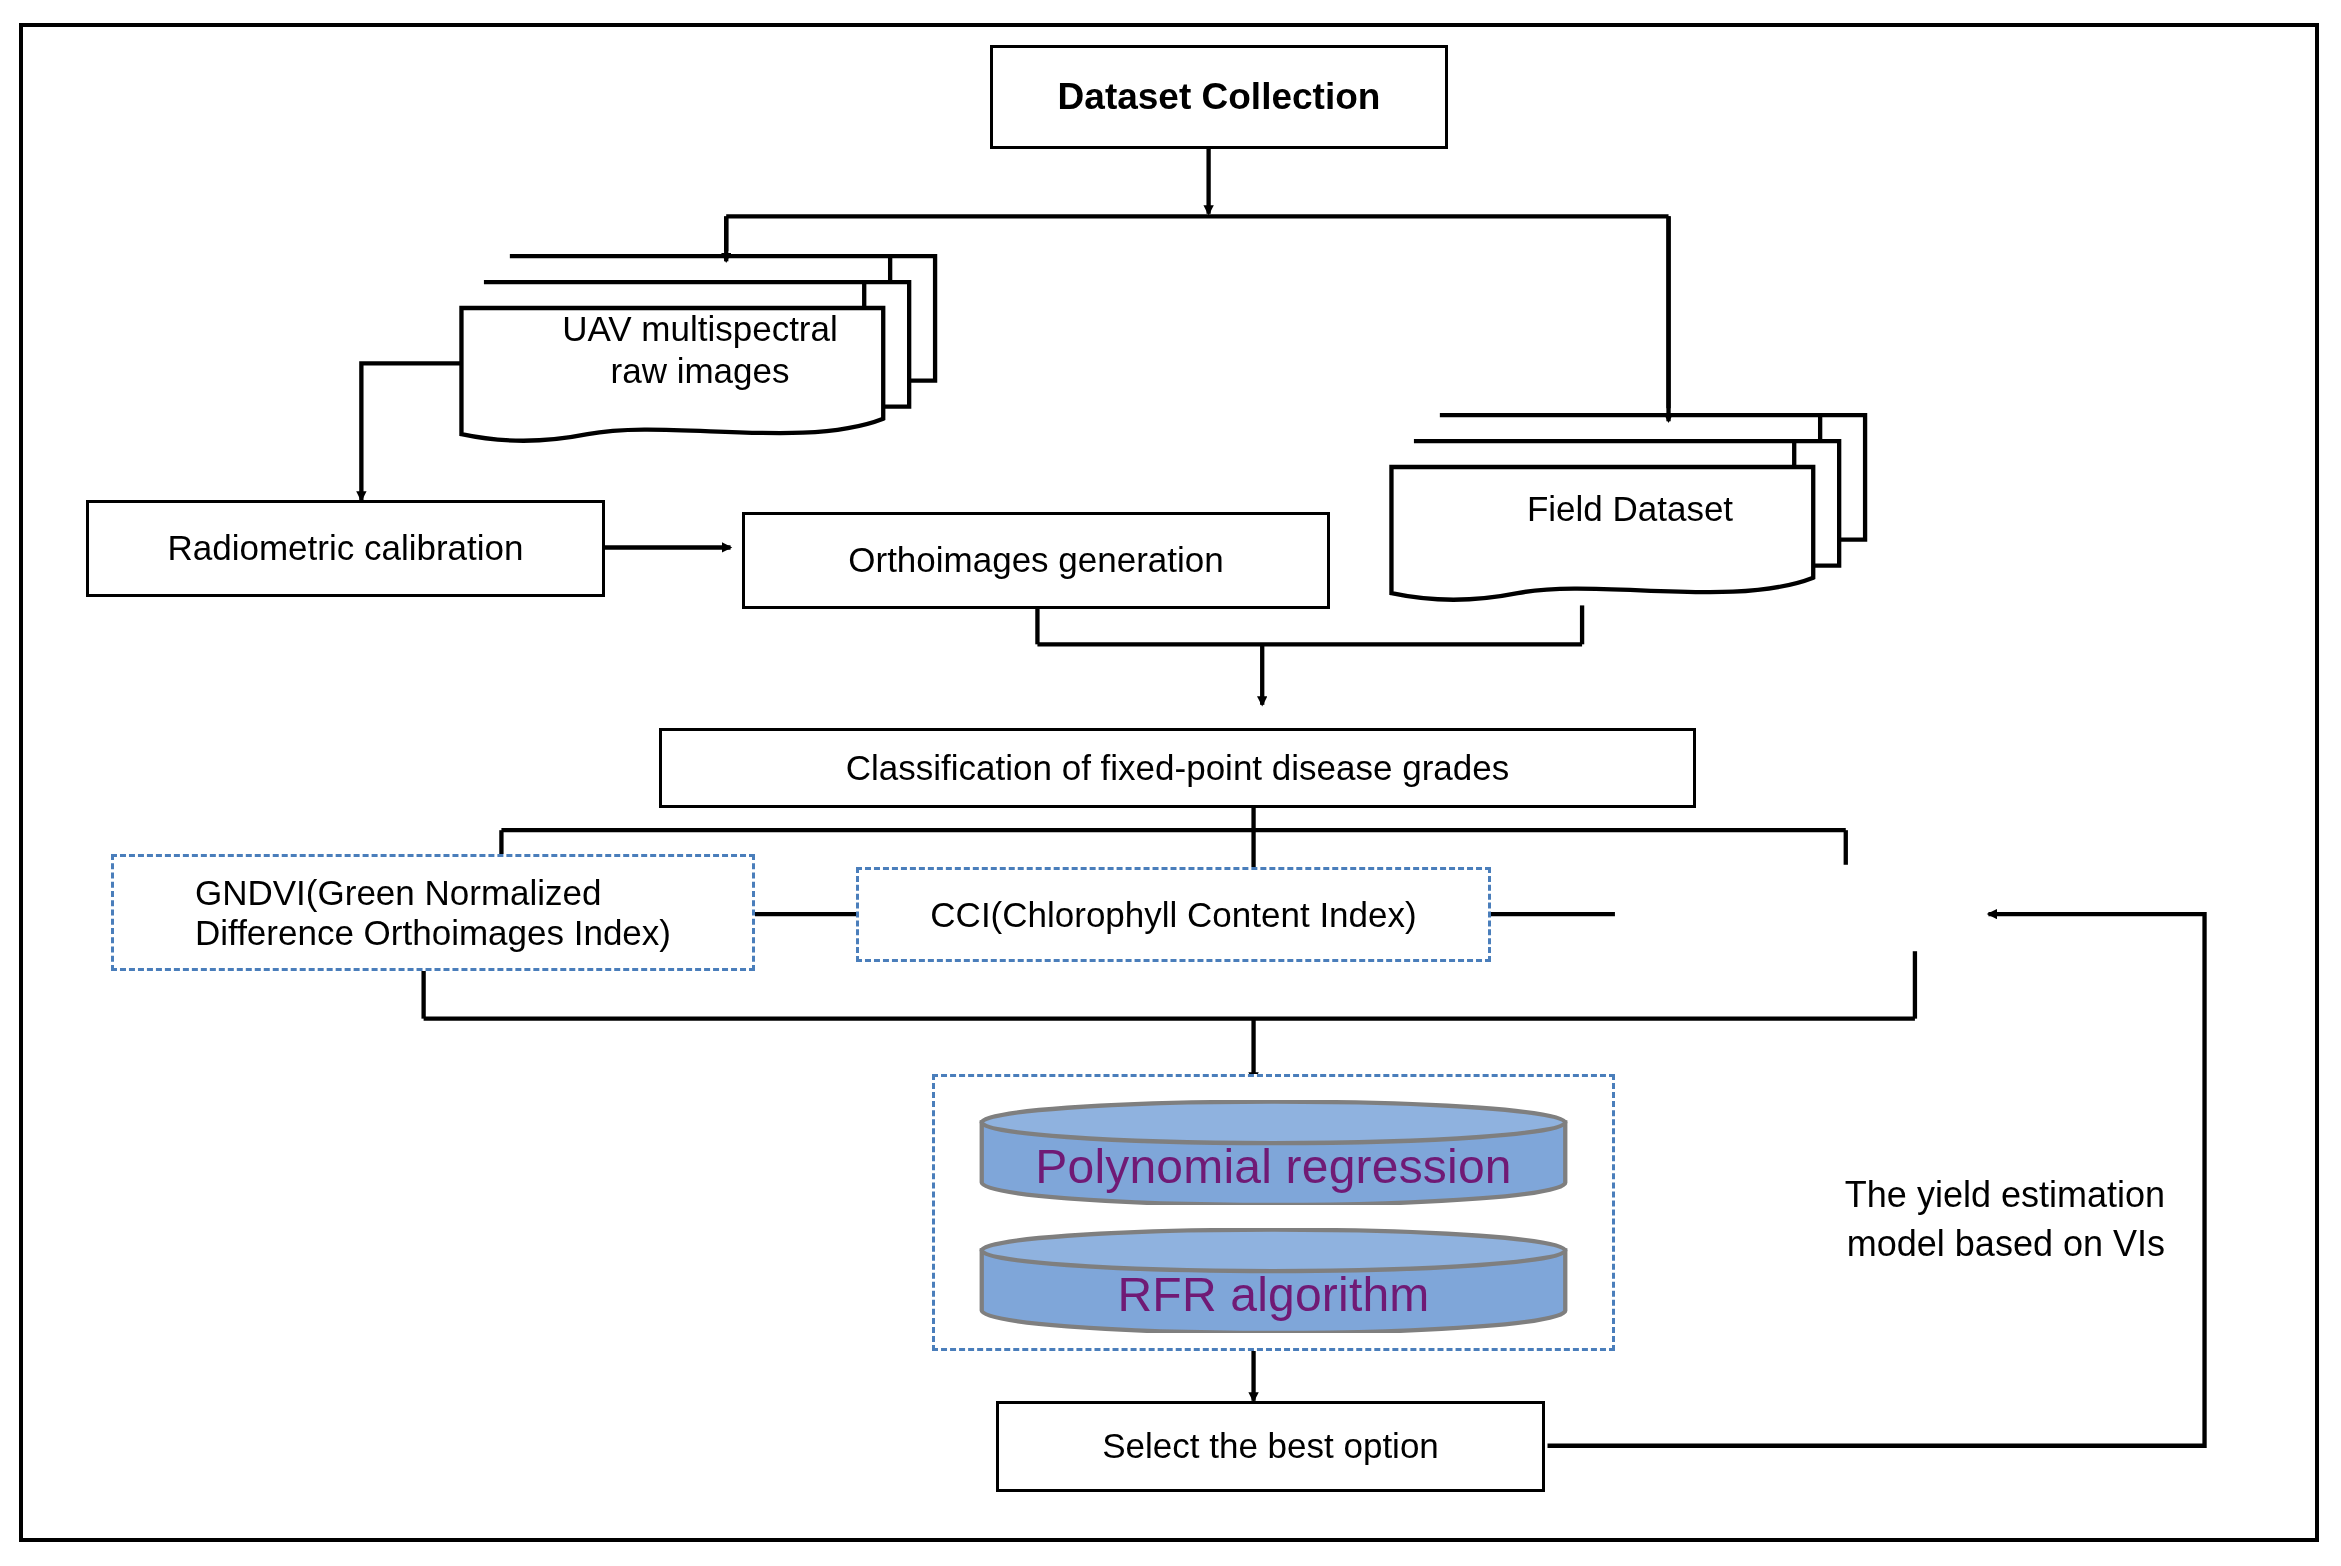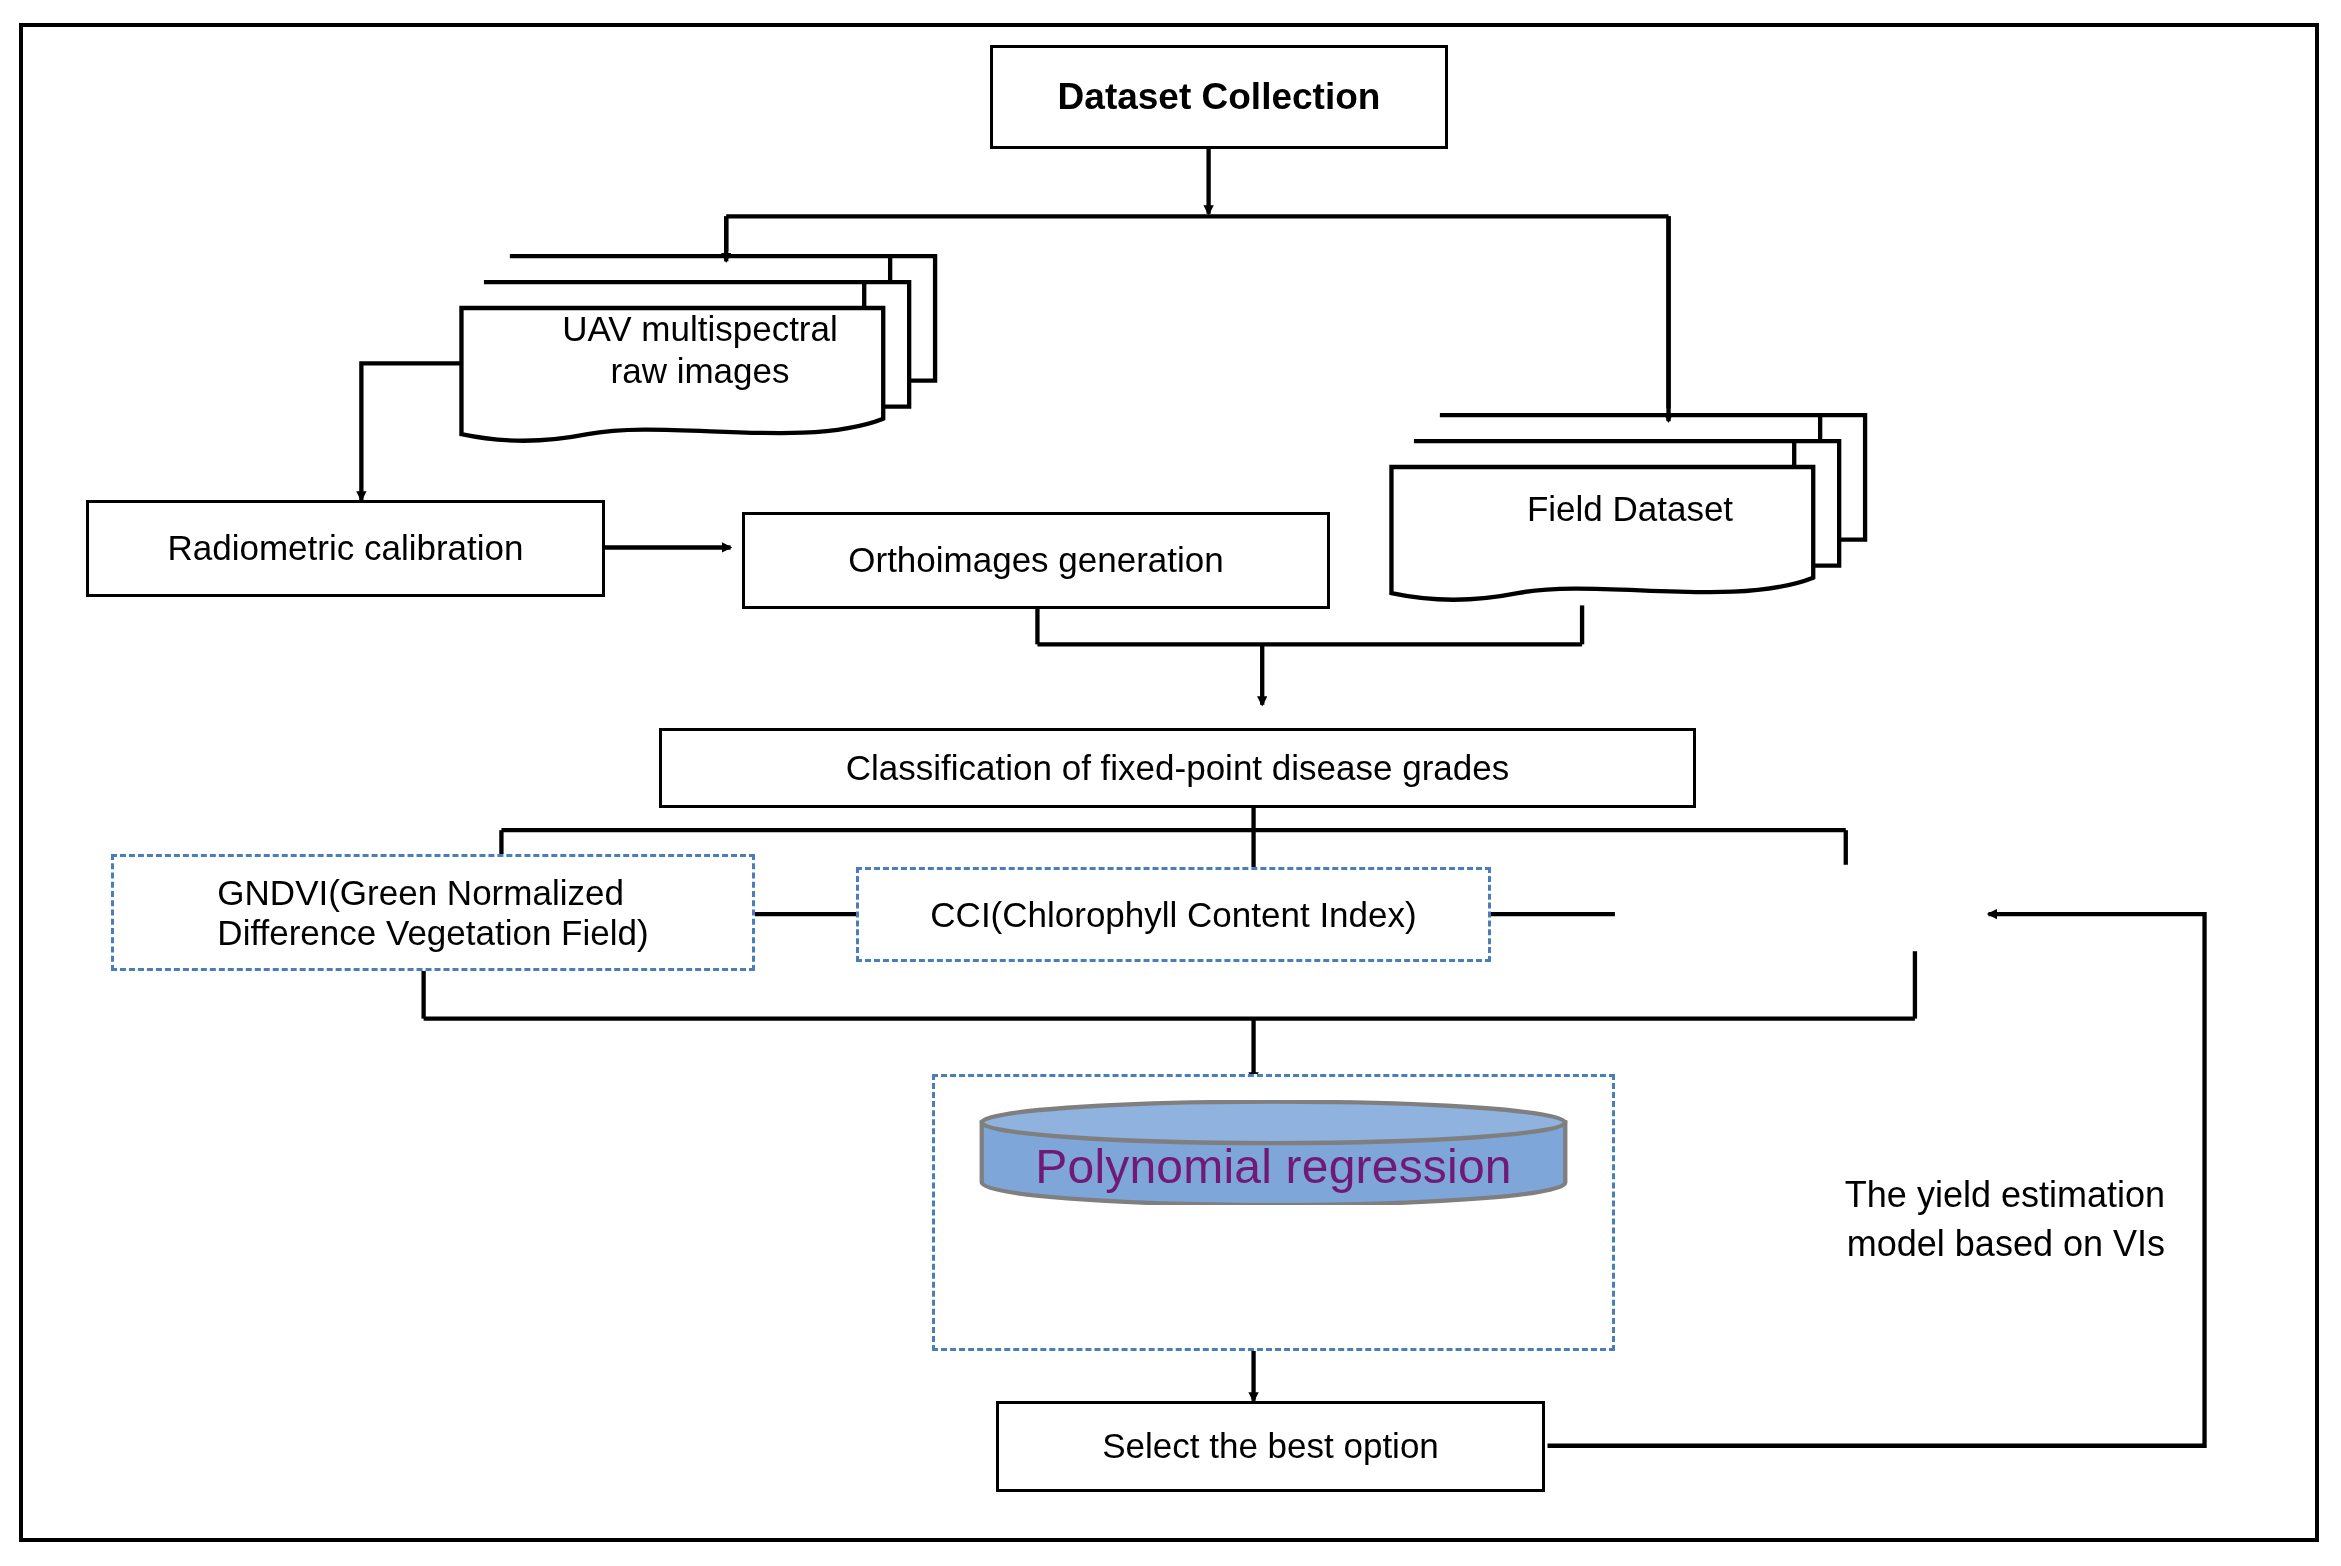--- a/index.html
+++ b/index.html
@@ -117,39 +117,46 @@
     <span class="f40">Orthoimages generation</span>
   </div>
 
   <div class="node rect" style="left:659px;top:705px;width:1037px;height:80px;margin-top:23px;">
     <span class="f40">Classification of fixed-point disease grades</span>
   </div>
 
   <div class="node dash" style="left:111px;top:854px;width:644px;height:117px;">
     <span class="f40">
       <span>GNDVI(Green Normalized</span><br>
-      <span>Difference Vegetation Field)</span>
+      <span>Difference Orthoimages Index)</span>
     </span>
   </div>
 
   <div class="node dash" style="left:856px;top:867px;width:635px;height:95px;">
     <span class="f40">CCI(Chlorophyll Content Index)</span>
   </div>
 
 
   <div class="node dashdot" style="left:932px;top:1074px;width:683px;height:277px;border-style:dashed;"></div>
 
   <div class="cyl" style="left:975px;top:1100px;width:597px;height:105px;">
     <svg width="597" height="105" viewBox="0 0 690 122">
       <path d="M6,26 L6,96 A 339,26 0 0 0 684,96 L684,26 Z" fill="#7FA6D9" stroke="#7f7f7f" stroke-width="5"></path>
       <ellipse cx="345" cy="26" rx="339" ry="24" fill="#8FB2DF" stroke="#7f7f7f" stroke-width="5"></ellipse>
     </svg>
     <div class="clbl" style="padding-top:14px;">Polynomial regression</div>
   </div>
 
+  <div class="cyl" style="left:975px;top:1228px;width:597px;height:105px;">
+    <svg width="597" height="105" viewBox="0 0 690 122">
+      <path d="M6,26 L6,96 A 339,26 0 0 0 684,96 L684,26 Z" fill="#7FA6D9" stroke="#7f7f7f" stroke-width="5"></path>
+      <ellipse cx="345" cy="26" rx="339" ry="24" fill="#8FB2DF" stroke="#7f7f7f" stroke-width="5"></ellipse>
+    </svg>
+    <div class="clbl" style="padding-top:14px;">RFR algorithm</div>
+  </div>
 
   <div class="plaintext" style="left:1664px;top:1171px;width:501px;">
     <span>The yield estimation</span><br>
     <span>model based on VIs</span>
   </div>
 
   <div class="node rect" style="left:996px;top:1401px;width:549px;height:91px;">
     <span class="f40">Select the best option</span>
   </div>
 

